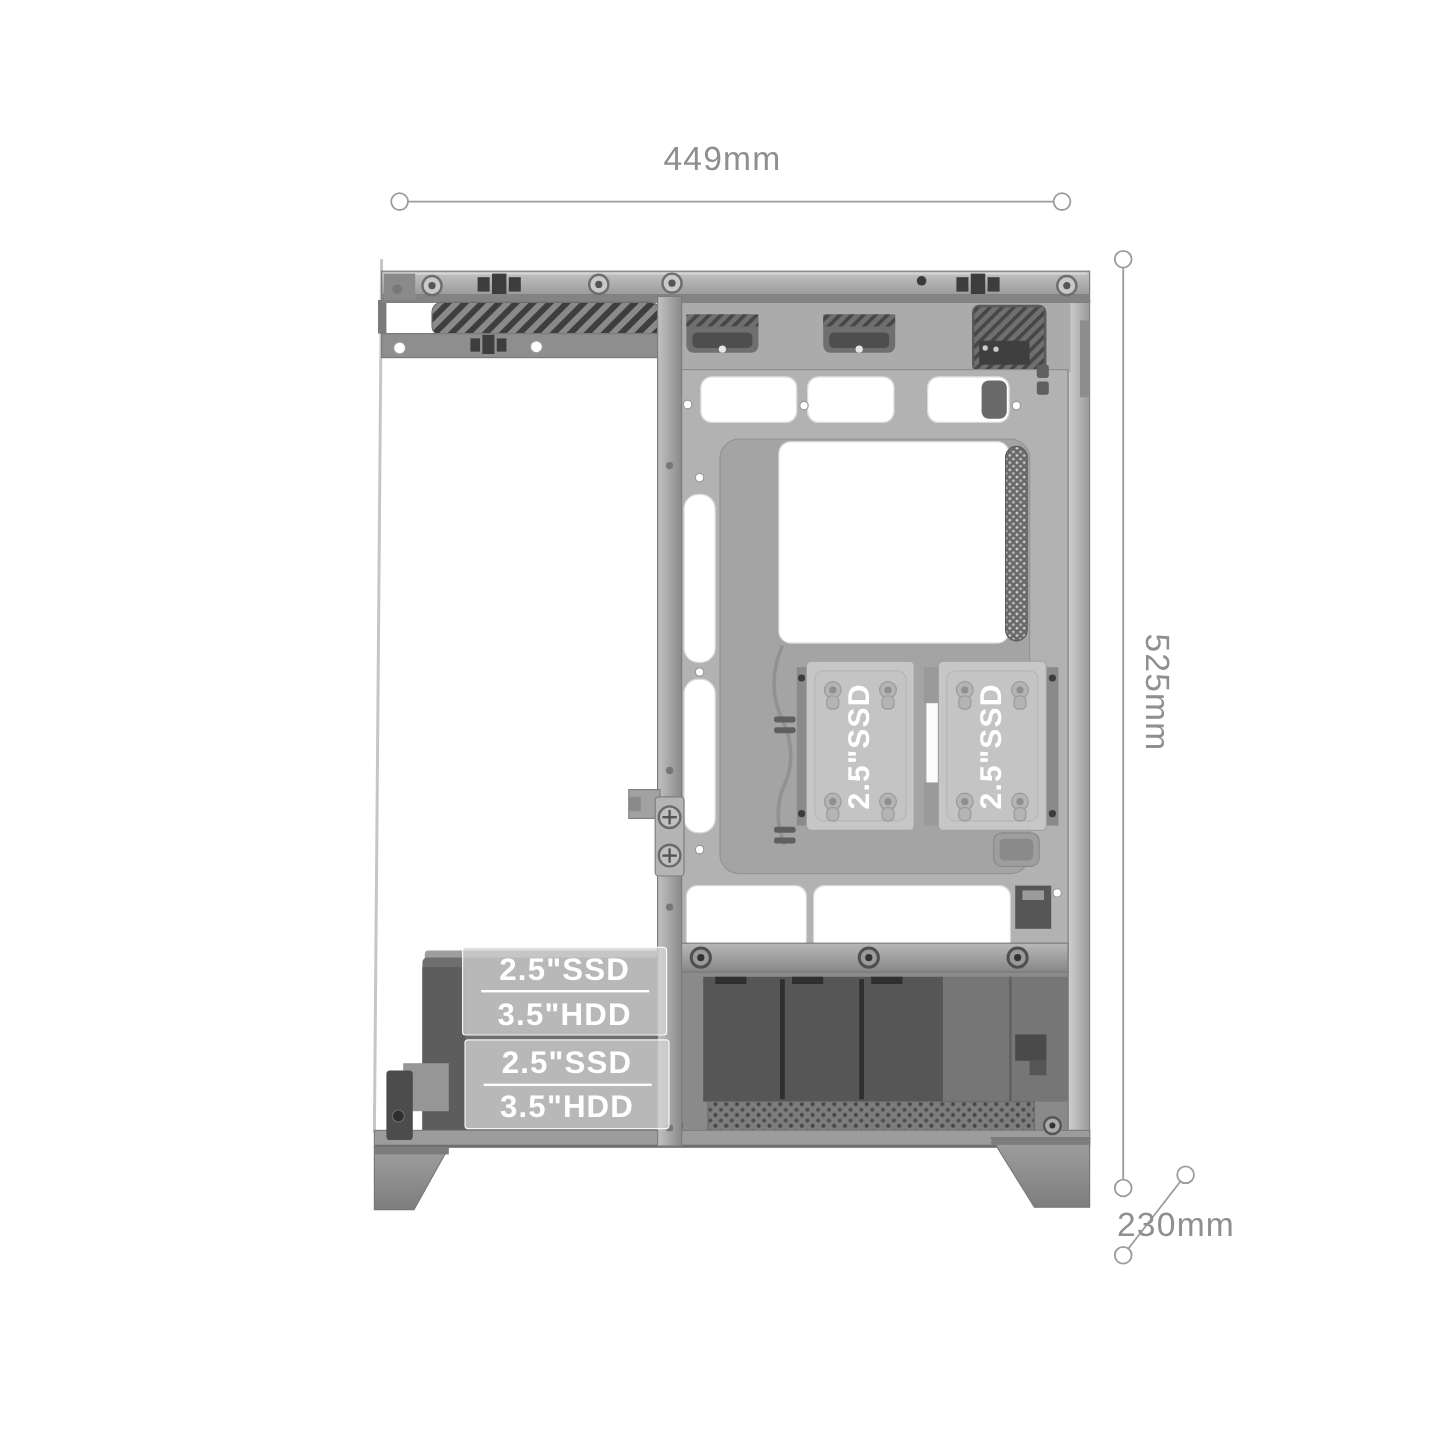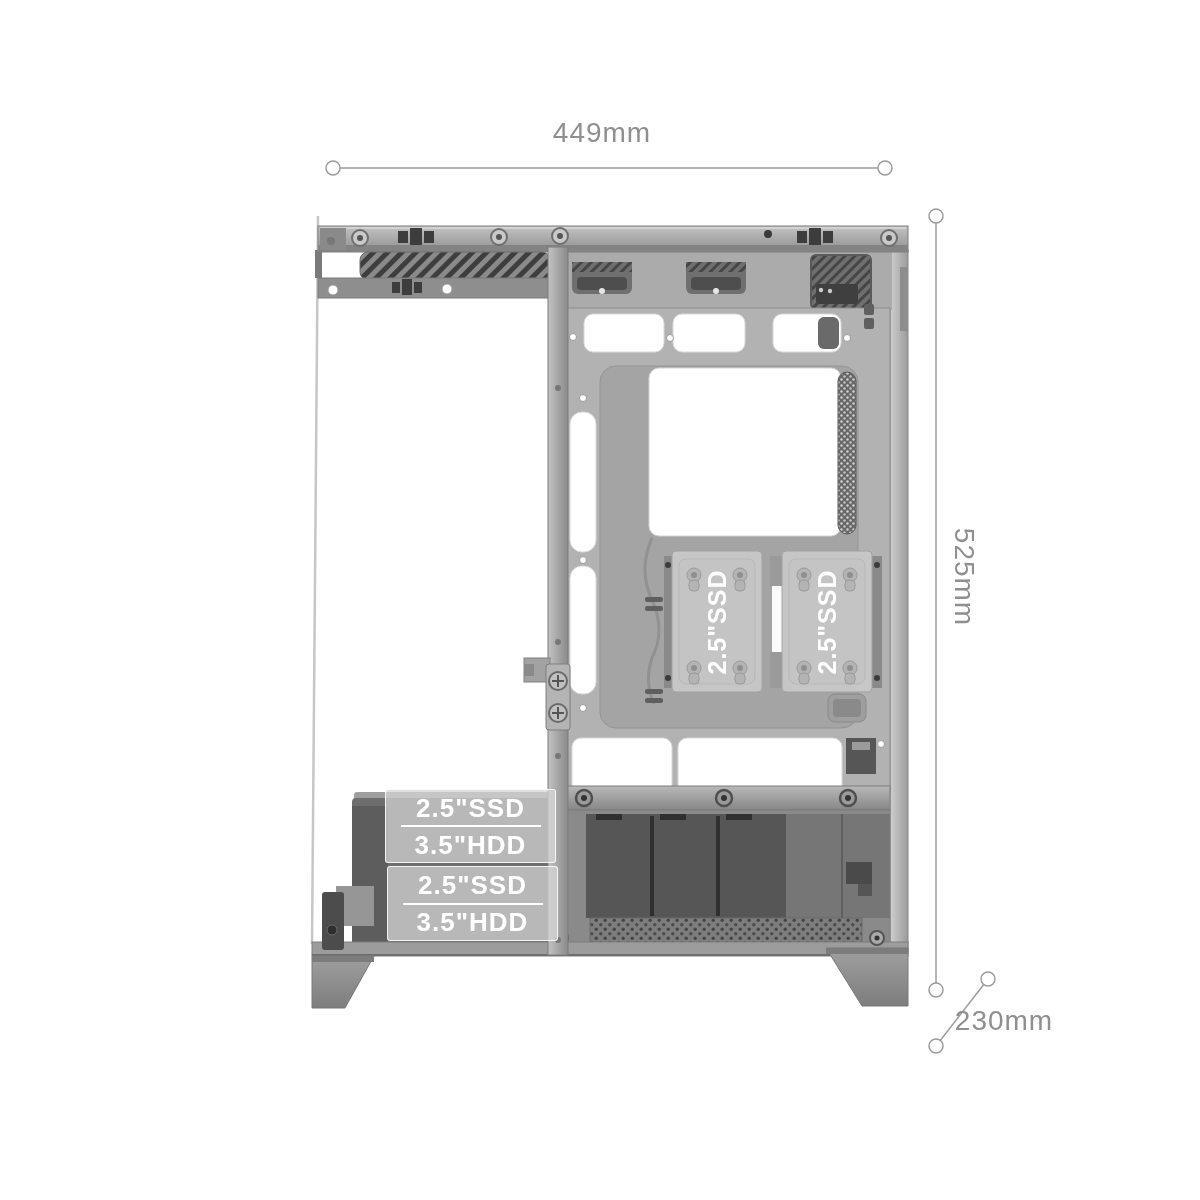--- a/index.html
+++ b/index.html
@@ -320,21 +320,21 @@
         <line x1="552" y1="713" x2="564" y2="713"></line>
           <line x1="558" y1="707" x2="558" y2="719"></line>
       </g>
     </g>
   </svg>
 
   <div class="dim-label" style="left:602px;top:133px;">449mm</div>
 
   <div class="dim-label vert" style="left:964px;top:577px;">525mm</div>
 
-  <div class="dim-label" style="left:1004px;top:1021px;">230mm</div>
+  <div class="dim-label" style="left:980px;top:1021px;">230mm</div>
 
   <div class="ssd-rot-label" style="left:717px;top:622px;">2.5"SSD</div>
 
   <div class="ssd-rot-label" style="left:827px;top:622px;">2.5"SSD</div>
 
   <div class="bay-tray" style="left:385px;top:789px;width:171px;height:74px;">
     <div class="bay-label">2.5"SSD</div>
     <div class="bay-divider"></div>
     <div class="bay-label">3.5"HDD</div>
   </div>

